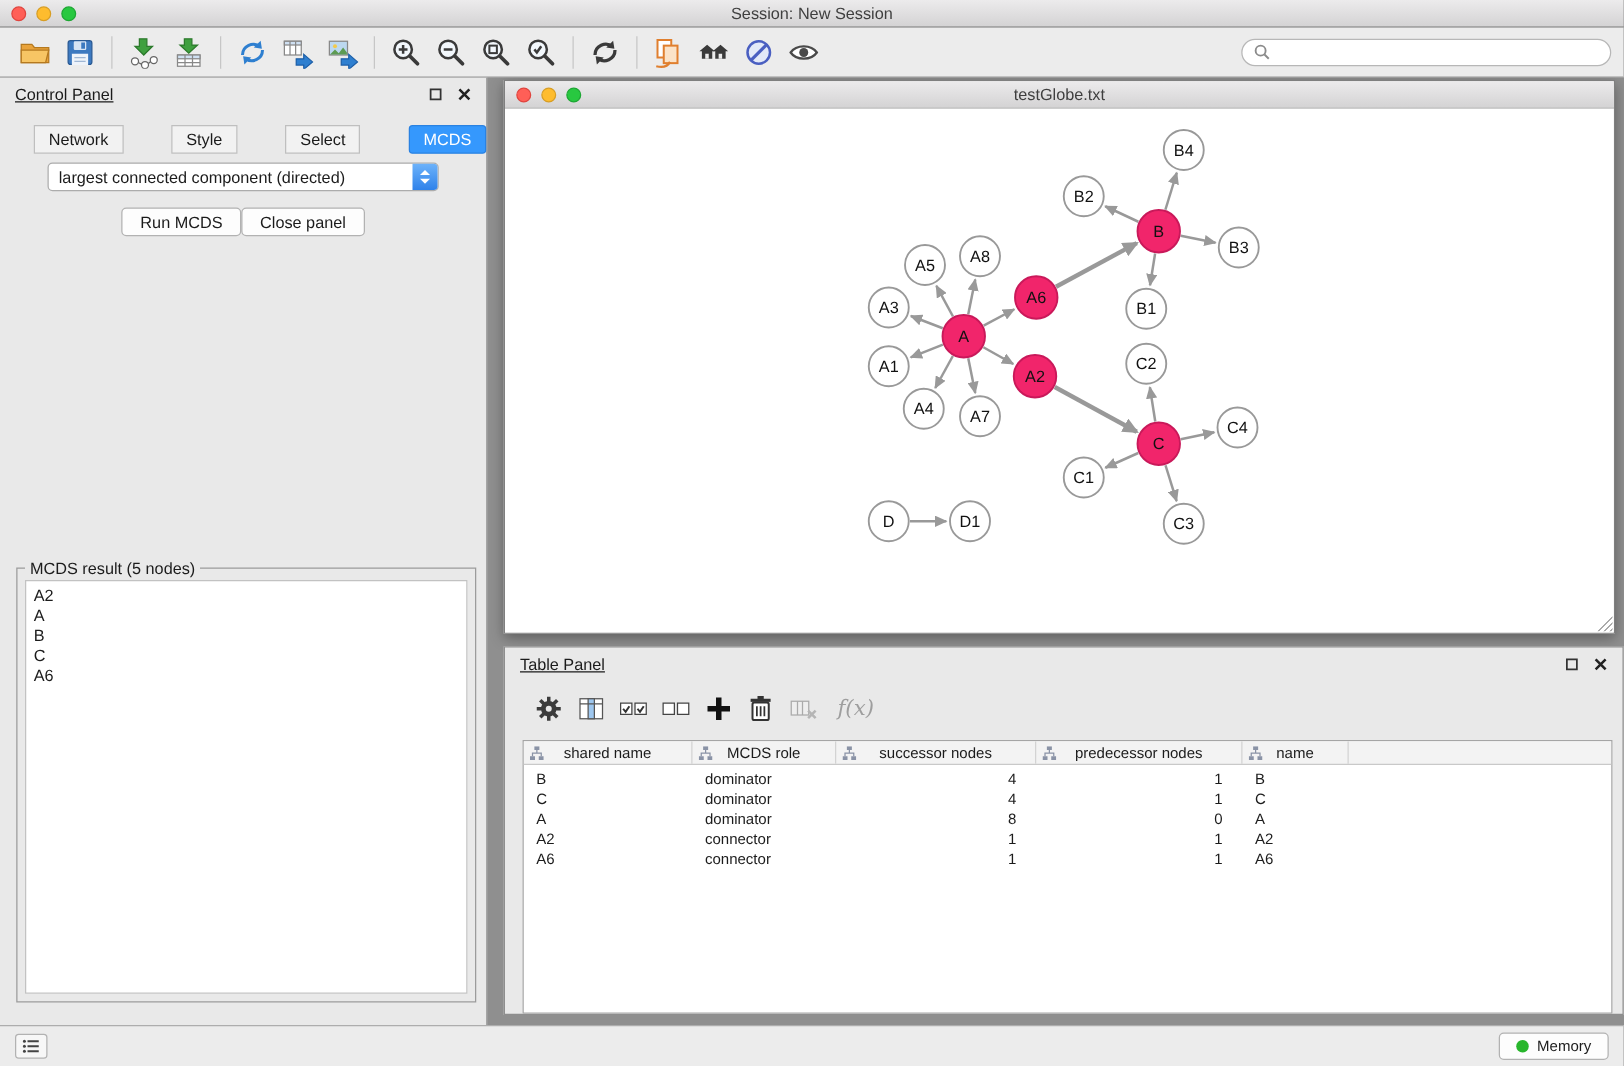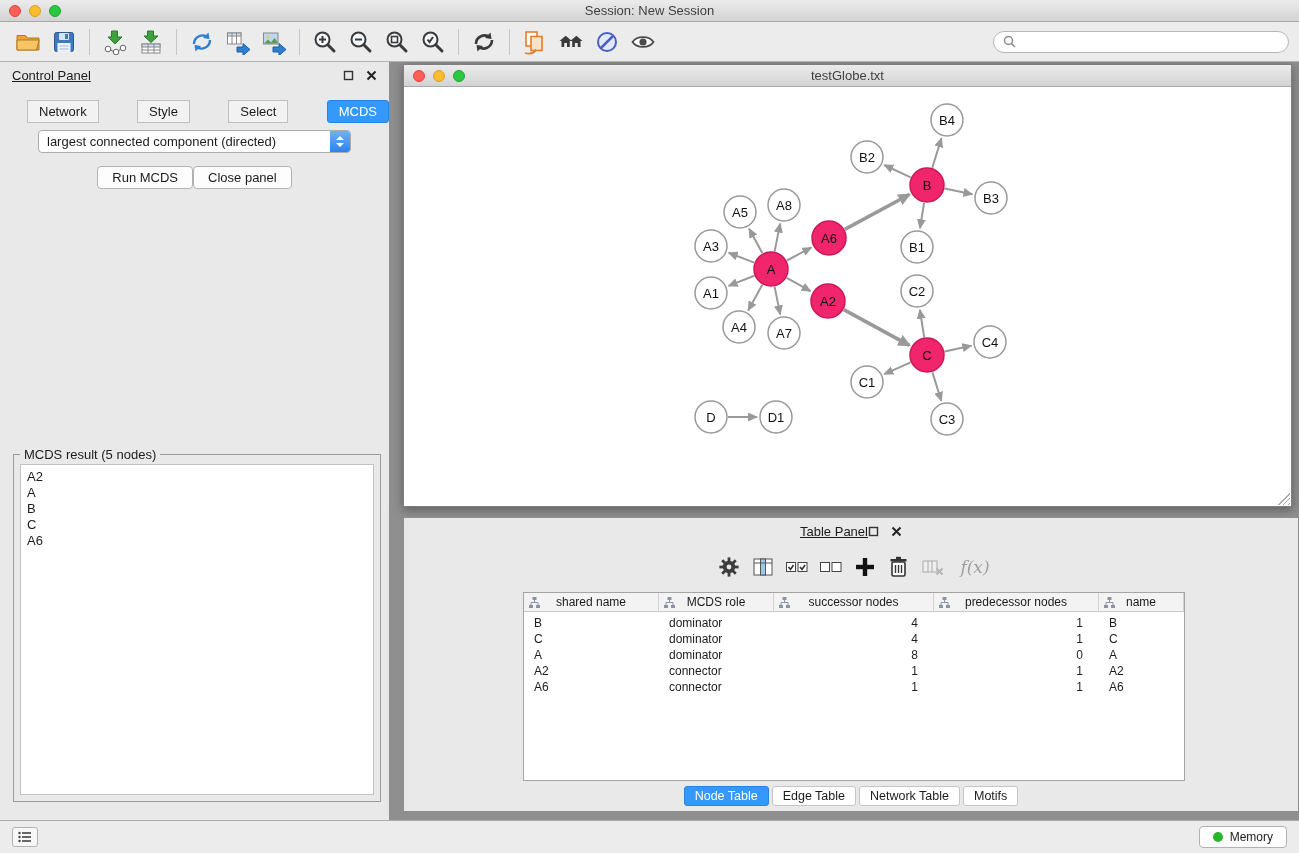--- a/index.html
+++ b/index.html
@@ -50,21 +50,21 @@
   .mdi { flex:1; position:relative; background:#8f8f8f; min-width:0; }
   .net-window { position:absolute; left:13px; top:2px; width:889px; height:443px; background:#fff; border:1px solid #7f7f7f; box-shadow:0 3px 10px rgba(0,0,0,0.35); display:flex; flex-direction:column; }
   .nw-titlebar { height:22px; background:linear-gradient(#ecebec,#d4d3d4); border-bottom:1px solid #a8a8a8; position:relative; display:flex; align-items:center; flex:0 0 auto; }
   .nw-canvas { flex:1; position:relative; background:#fff; min-height:0; }
   #graph-svg { width:100%; height:100%; display:block; }
   #graph-svg text { font-family:"Liberation Sans",sans-serif; font-size:13px; fill:#111; }
   .resize-grip { position:absolute; right:1px; bottom:1px; width:12px; height:12px;
     background:linear-gradient(135deg, transparent 0 50%, #aaa 50% 55%, transparent 55% 70%, #aaa 70% 75%, transparent 75% 90%, #aaa 90% 95%, transparent 95%); }
 
   
-  .table-panel { position:absolute; left:13px; top:455px; right:0; height:295px; background:#e9e9e9; border:1px solid #8e8e8e; display:flex; flex-direction:column;align-items:center; }
+  .table-panel { position:absolute; left:13px; top:455px; right:0; height:295px; background:#e9e9e9; border:1px solid #8e8e8e; display:flex; flex-direction:column; }
   .tp-toolbar { height:46px; display:flex; align-items:center; padding:0 18px; }
   .tp-toolbar .tbtn { width:34px; height:34px; }
   .fx { font-family:"DejaVu Serif", serif; font-style:italic; font-size:17px; color:#9e9e9e; margin-left:10px; }
   .table-wrap { flex:1; margin:2px 8px 0 14px; background:#fff; border:1px solid #a5a5a5; overflow:hidden; display:flex; flex-direction:column; min-height:0; }
   .thead { display:flex; height:19px; background:#f3f3f3; border-bottom:1px solid #c9c9c9; flex:0 0 auto; }
   .th { position:relative; display:flex; align-items:center; justify-content:center; font-size:12px; border-right:1px solid #d3d3d3; color:#1b1b1b; }
   .th .sort-ic { position:absolute; left:5px; top:4px; }
   .th-fill { flex:1; }
   .tbody { flex:1; overflow:hidden; padding-top:3px; }
   .tr { display:flex; height:16px; line-height:16px; font-size:12px; }
@@ -564,26 +564,20 @@
               </div>
               <div class="tr">
                 <div class="td td-left" style="width: 135px;">A6</div>
                 <div class="td td-left" style="width: 115px;">connector</div>
                 <div class="td td-right" style="width: 160px;">1</div>
                 <div class="td td-right" style="width: 165px;">1</div>
                 <div class="td td-left" style="width: 85px;">A6</div>
               </div>
             </div>
         </div>
-        <div class="tp-tabs" id="tp-tabs">
-            <div class="tp-tab selected">Node Table</div>
-            <div class="tp-tab">Edge Table</div>
-            <div class="tp-tab">Network Table</div>
-            <div class="tp-tab">Motifs</div>
-          </div>
       </div>
 
     </div>
   </div>
 
   <div class="statusbar">
     <span class="sb-btn">
       <svg width="14" height="12" viewBox="0 0 14 12">
         <circle cx="1.5" cy="2" r="1.2" fill="#444"></circle>
           <rect x="4" y="1.2" width="9" height="1.6" fill="#444"></rect>

